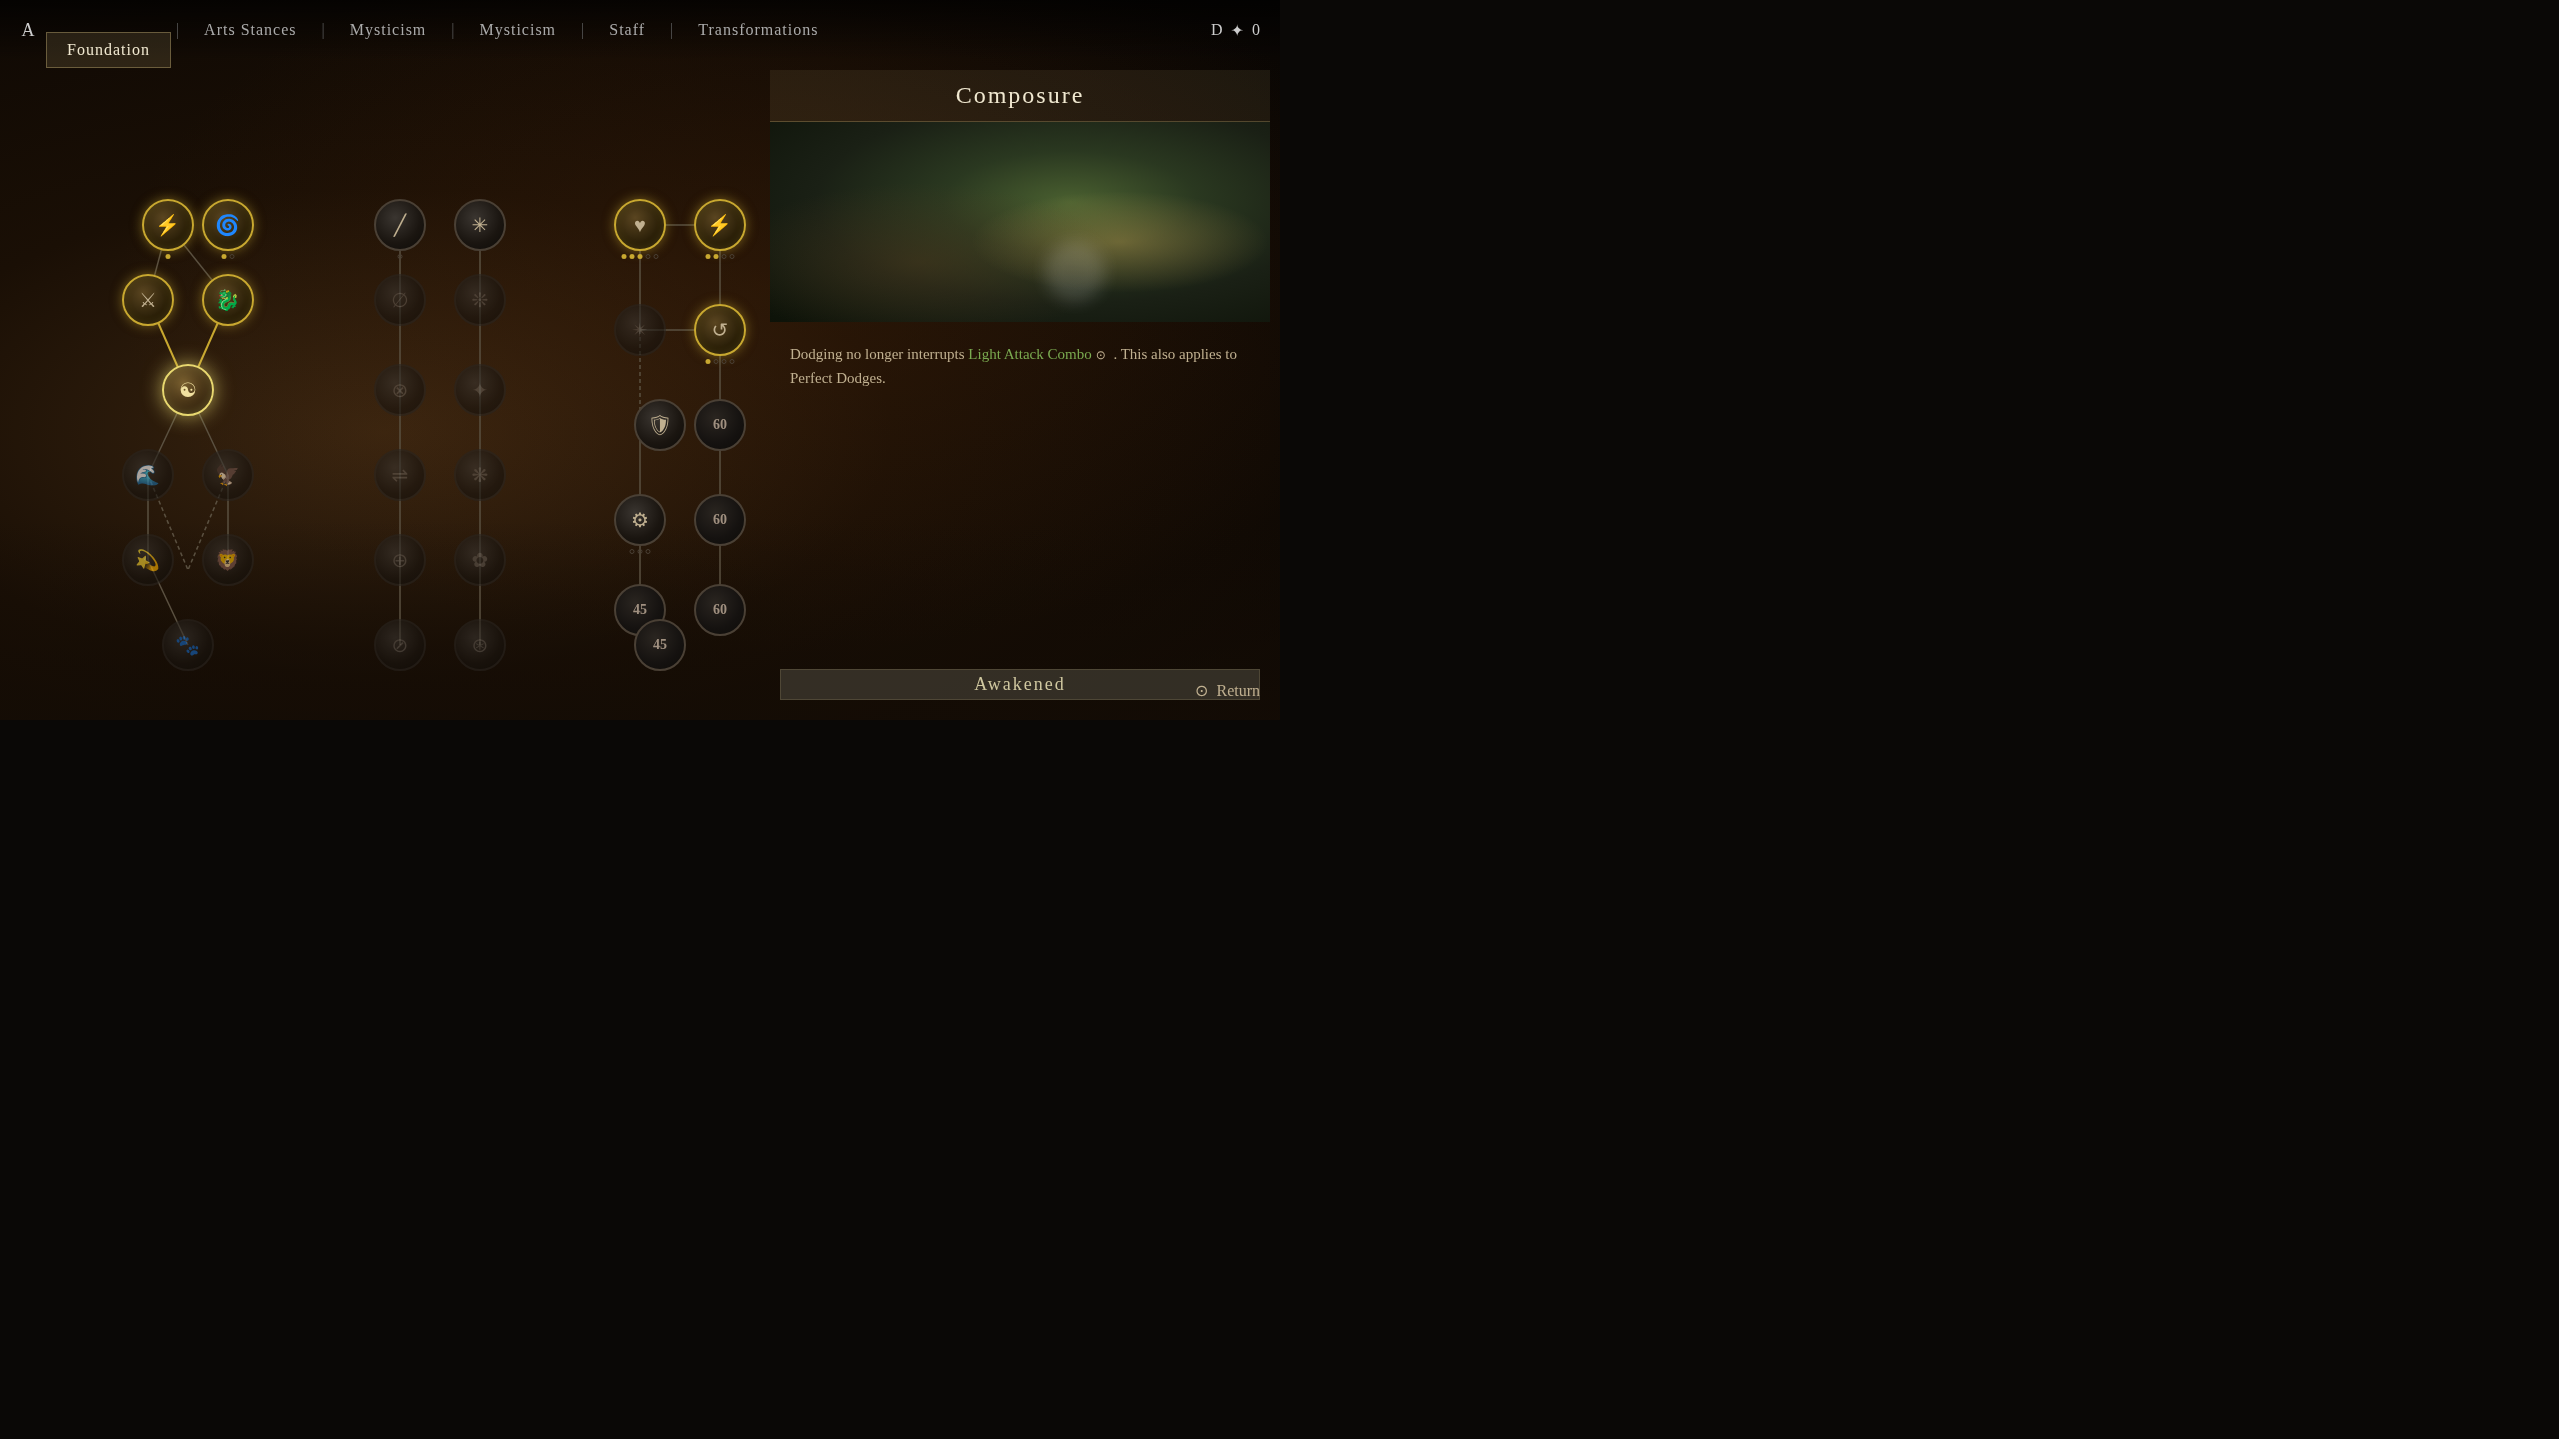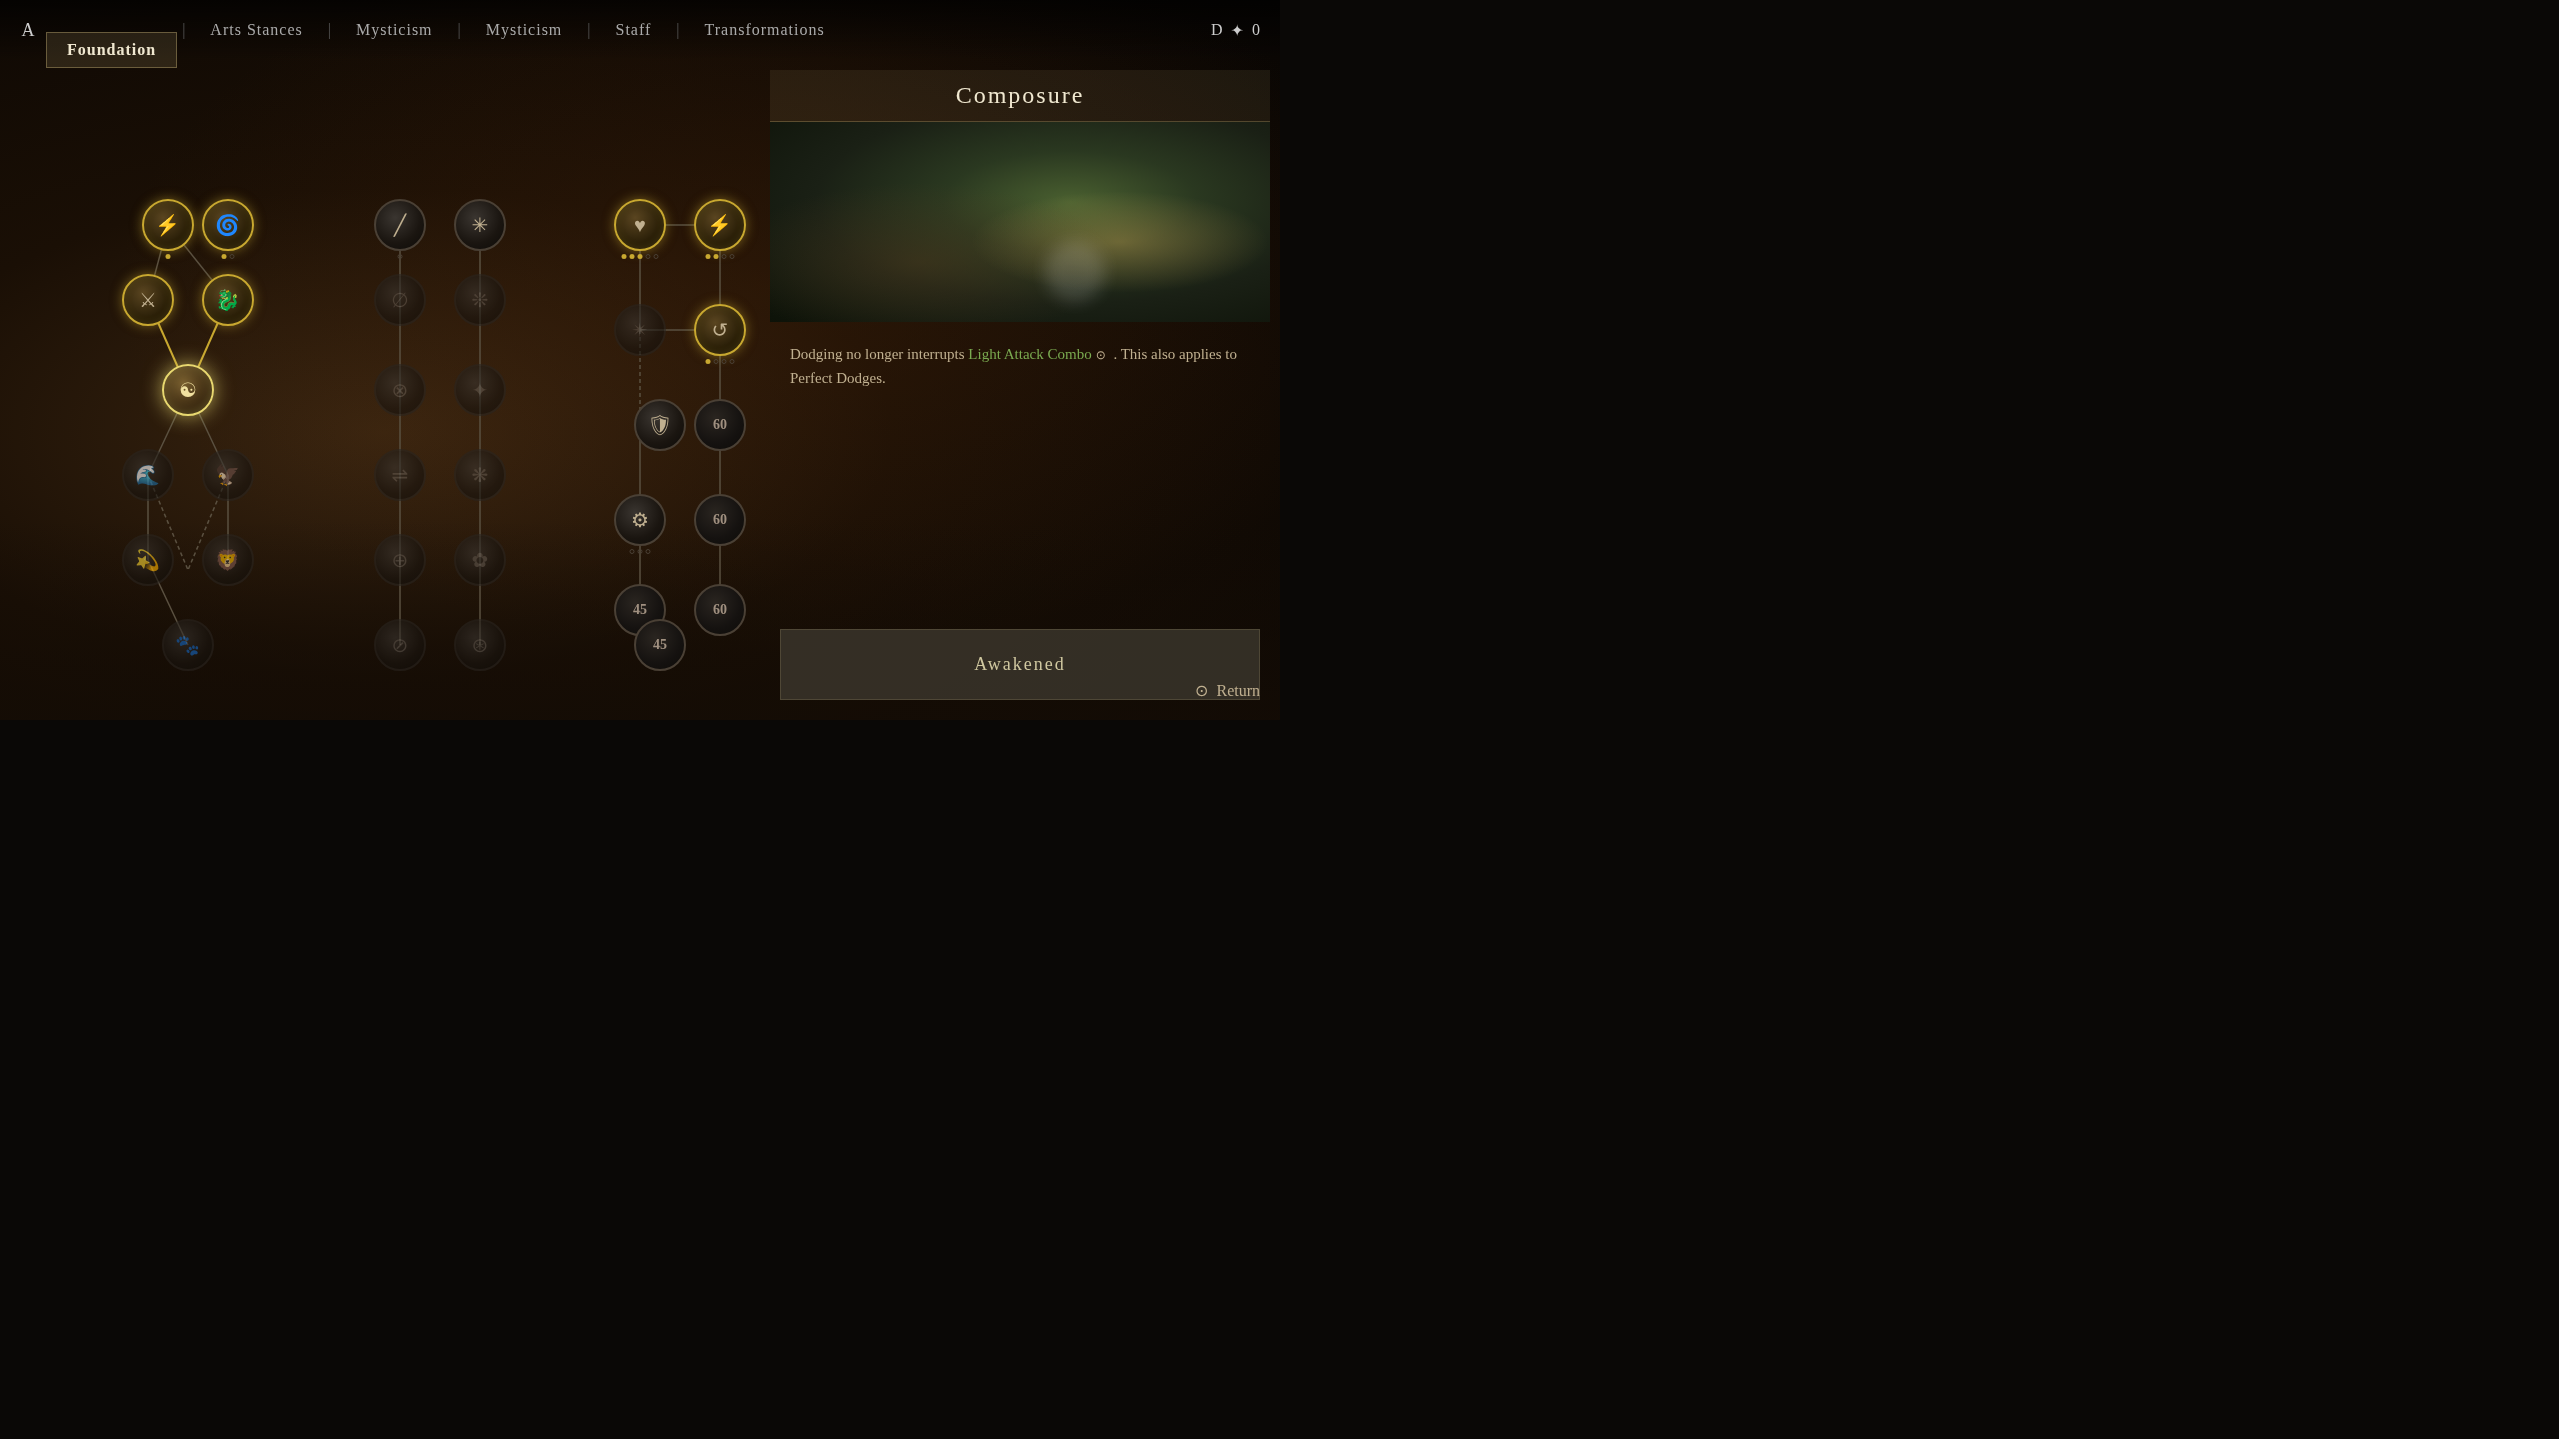--- a/index.html
+++ b/index.html
@@ -55,21 +55,21 @@
       color: #aaa;
       font-size: 16px;
       letter-spacing: 1px;
       cursor: pointer;
       white-space: nowrap;
     }
     .nav-tab.active {
       color: #f0e8d0;
       background: rgba(200,180,120,0.15);
       border: 1px solid rgba(200,180,120,0.4);
-      font-weight: bold;
+      font-weight: normal;
       margin-top: 40px;
     }
     .nav-sep {
       color: #555;
       margin: 0 5px;
     }
 
     .nav-right {
       margin-left: auto;
       display: flex;
@@ -276,21 +276,21 @@
     }
 
     .panel-status {
       position: absolute;
       bottom: 10px;
       left: 10px;
       right: 10px;
       background: rgba(60,55,45,0.8);
       border: 1px solid rgba(120,110,80,0.4);
       text-align: center;
-      padding: 24px;
+      padding: 4px;
       font-size: 18px;
       color: #d0c8a0;
       letter-spacing: 2px;
     }
 
     
     .return-btn {
       position: absolute;
       bottom: 20px;
       right: 20px;

